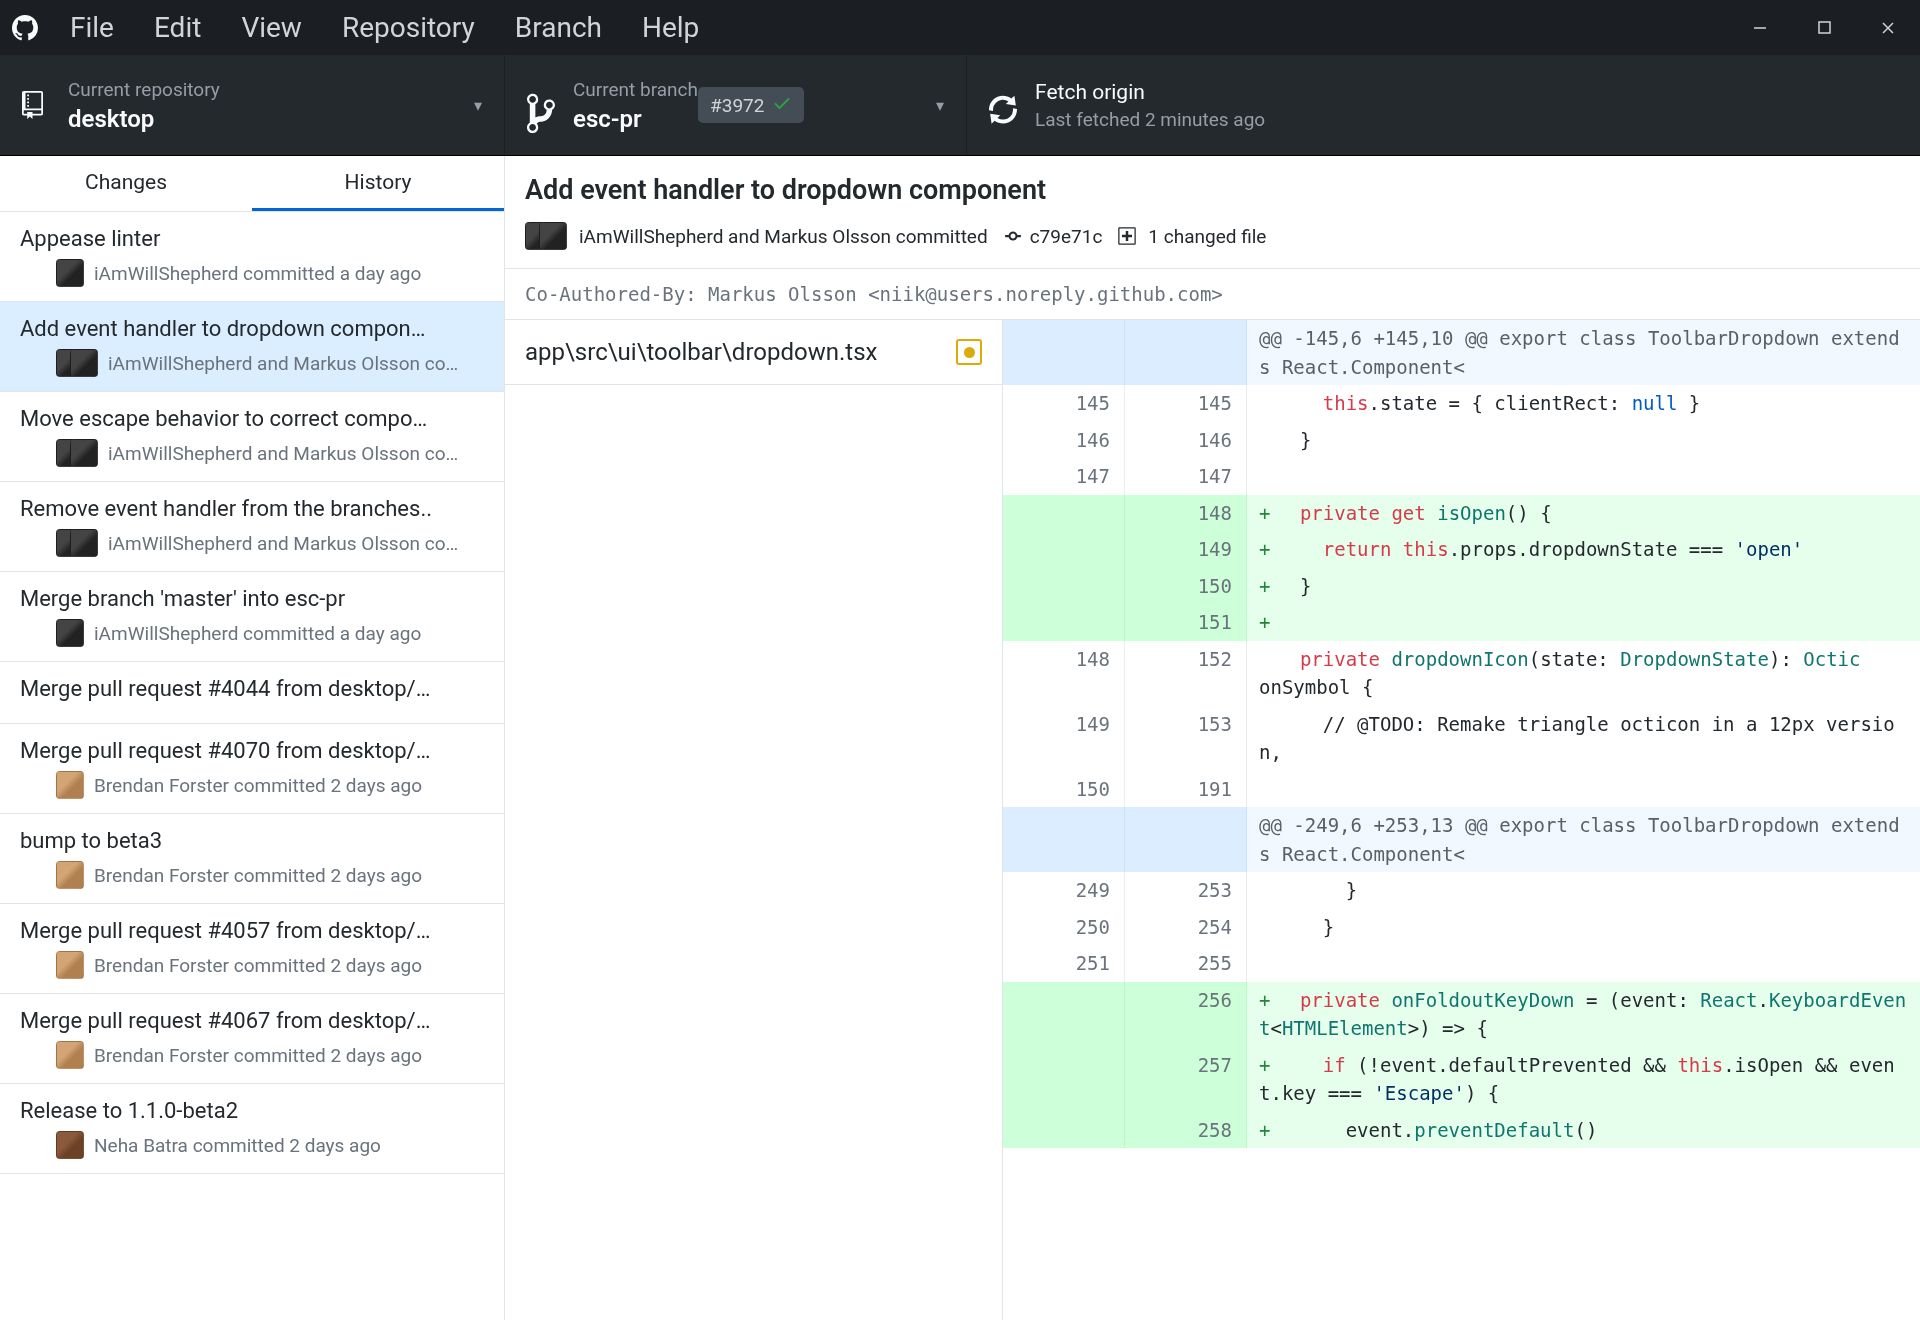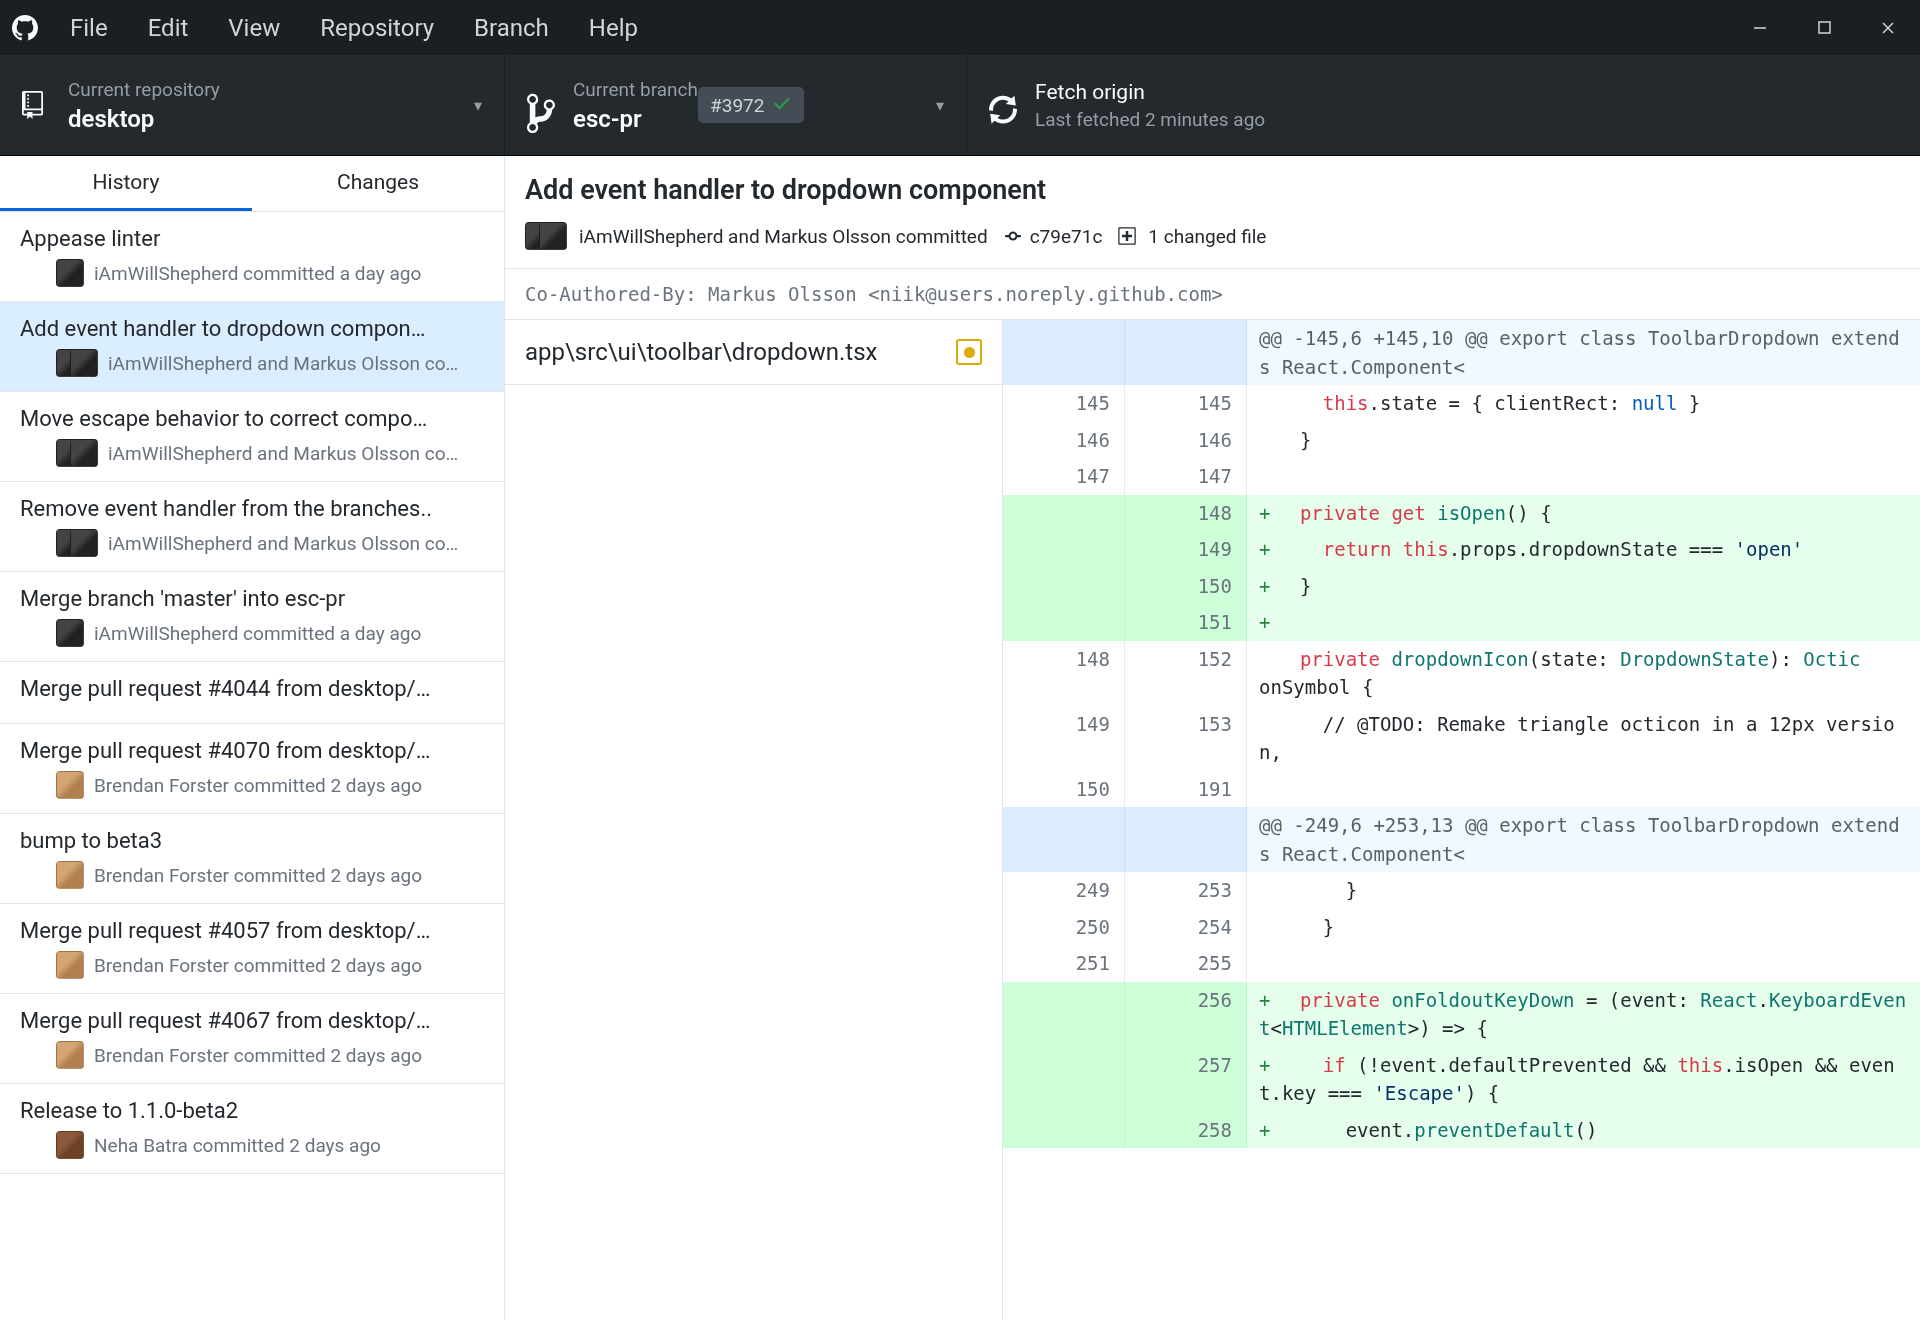--- a/index.html
+++ b/index.html
@@ -1,19 +1,19 @@
 <!DOCTYPE html>
 <html><head>
 <meta charset="utf-8">
 <style>
 * { margin:0; padding:0; box-sizing:border-box; }
 body { font-family:-apple-system,BlinkMacSystemFont,"Segoe UI",Roboto,sans-serif; background:#fff; color:#24292e; overflow:hidden; width:1920px; height:1320px; }
 .titlebar { height:55px; background:#1b1f23; display:flex; align-items:center; padding:0 12px; color:#959da5; }
 .titlebar .gh-icon { width:38px; display:flex; align-items:center; color:#fafbfc; }
-.menu-item { padding:0 20px; font-size:24px; color:#d1d5da; cursor:pointer; }
+.menu-item { padding:0 20px; font-size:28px; color:#d1d5da; cursor:pointer; }
 .win-controls { margin-left:auto; display:flex; gap:48px; align-items:center; padding-right:12px; }
 .win-btn { width:16px; height:16px; color:#d1d5da; display:flex; align-items:center; justify-content:center; }
 .toolbar { height:101px; background:#24292e; display:flex; border-bottom:1px solid #000; }
 .tb-section { display:flex; align-items:center; padding:0 22px; border-right:1px solid #1b1f23; cursor:pointer; }
 .tb-section.repo { width:505px; }
 .tb-section.branch { width:462px; }
 .tb-section.fetch { width:462px; border-right:none; }
 .tb-icon { width:28px; height:28px; color:#fafbfc; margin-right:18px; flex-shrink:0; }
 .tb-text { display:flex; flex-direction:column; gap:4px; }
 .tb-label { font-size:19px; color:#959da5; }
@@ -140,22 +140,22 @@
     <div class="tb-text">
       <span class="tb-value" style="font-size:21px;font-weight:400">Fetch origin</span>
       <span class="tb-label">Last fetched 2 minutes ago</span>
     </div>
   </div>
 </div>
 
 <div class="content">
   <div class="sidebar">
     <div class="tabs">
+      <div class="tab">Changes</div>
       <div class="tab active">History</div>
-      <div class="tab">Changes</div>
     </div>
     <div class="commit-list" id="commit-list">
         <div class="commit">
           <div class="commit-title">Appease linter</div>
           <div class="commit-meta">
             <div class="avatars">
               <div class="avatar iam"></div>
             </div>
             <div class="commit-by">iAmWillShepherd committed a day ago</div>
           </div>

